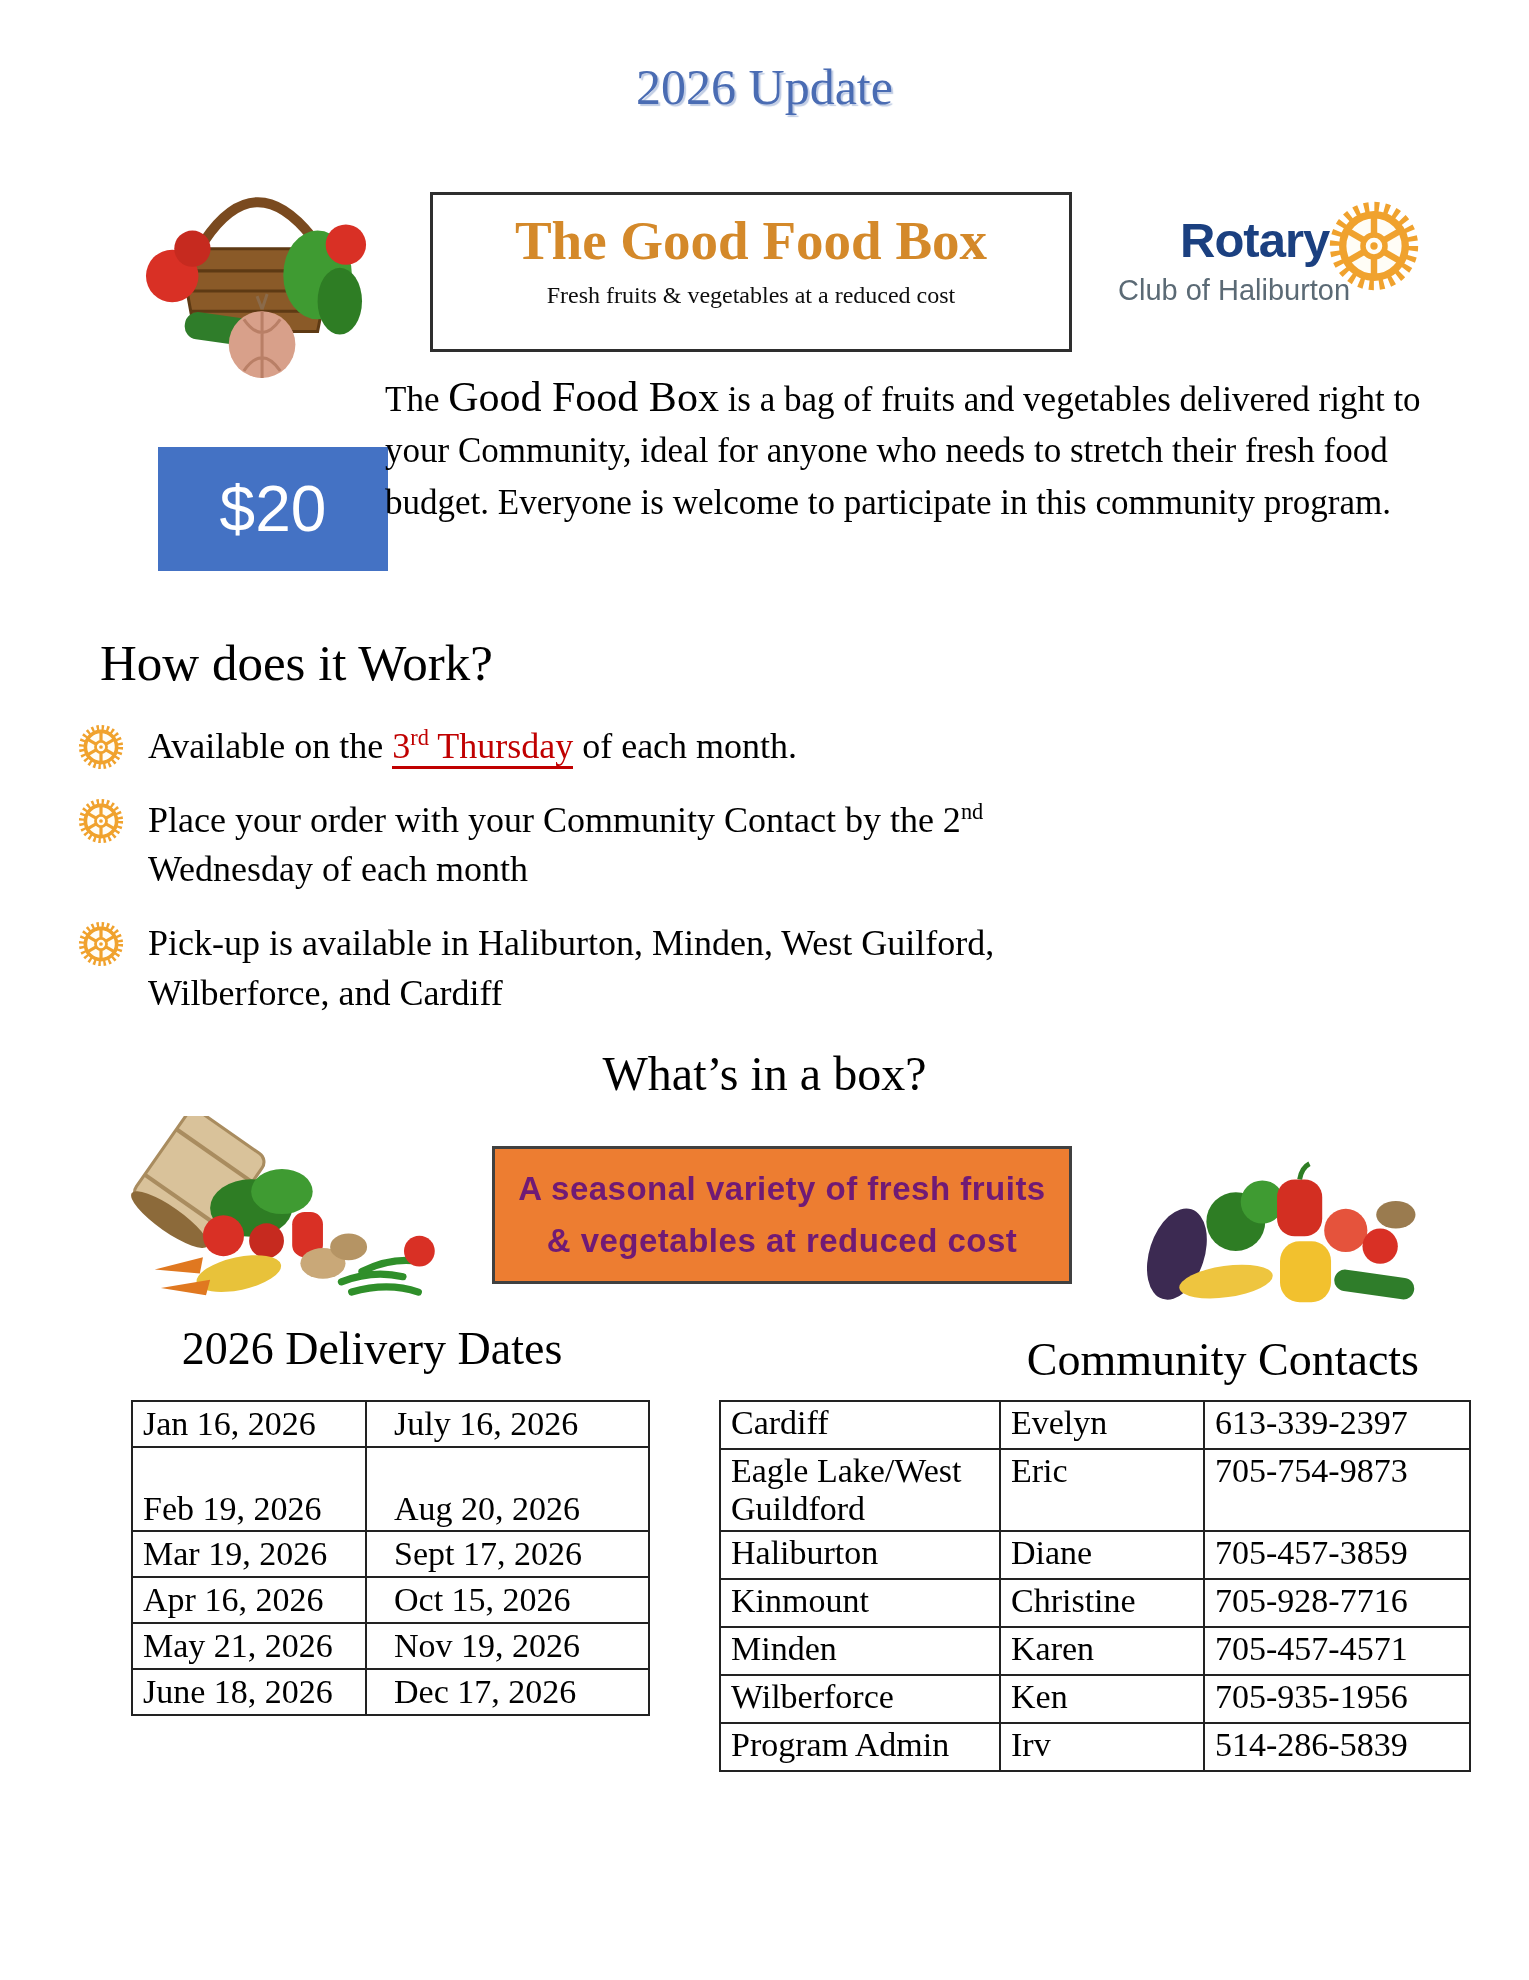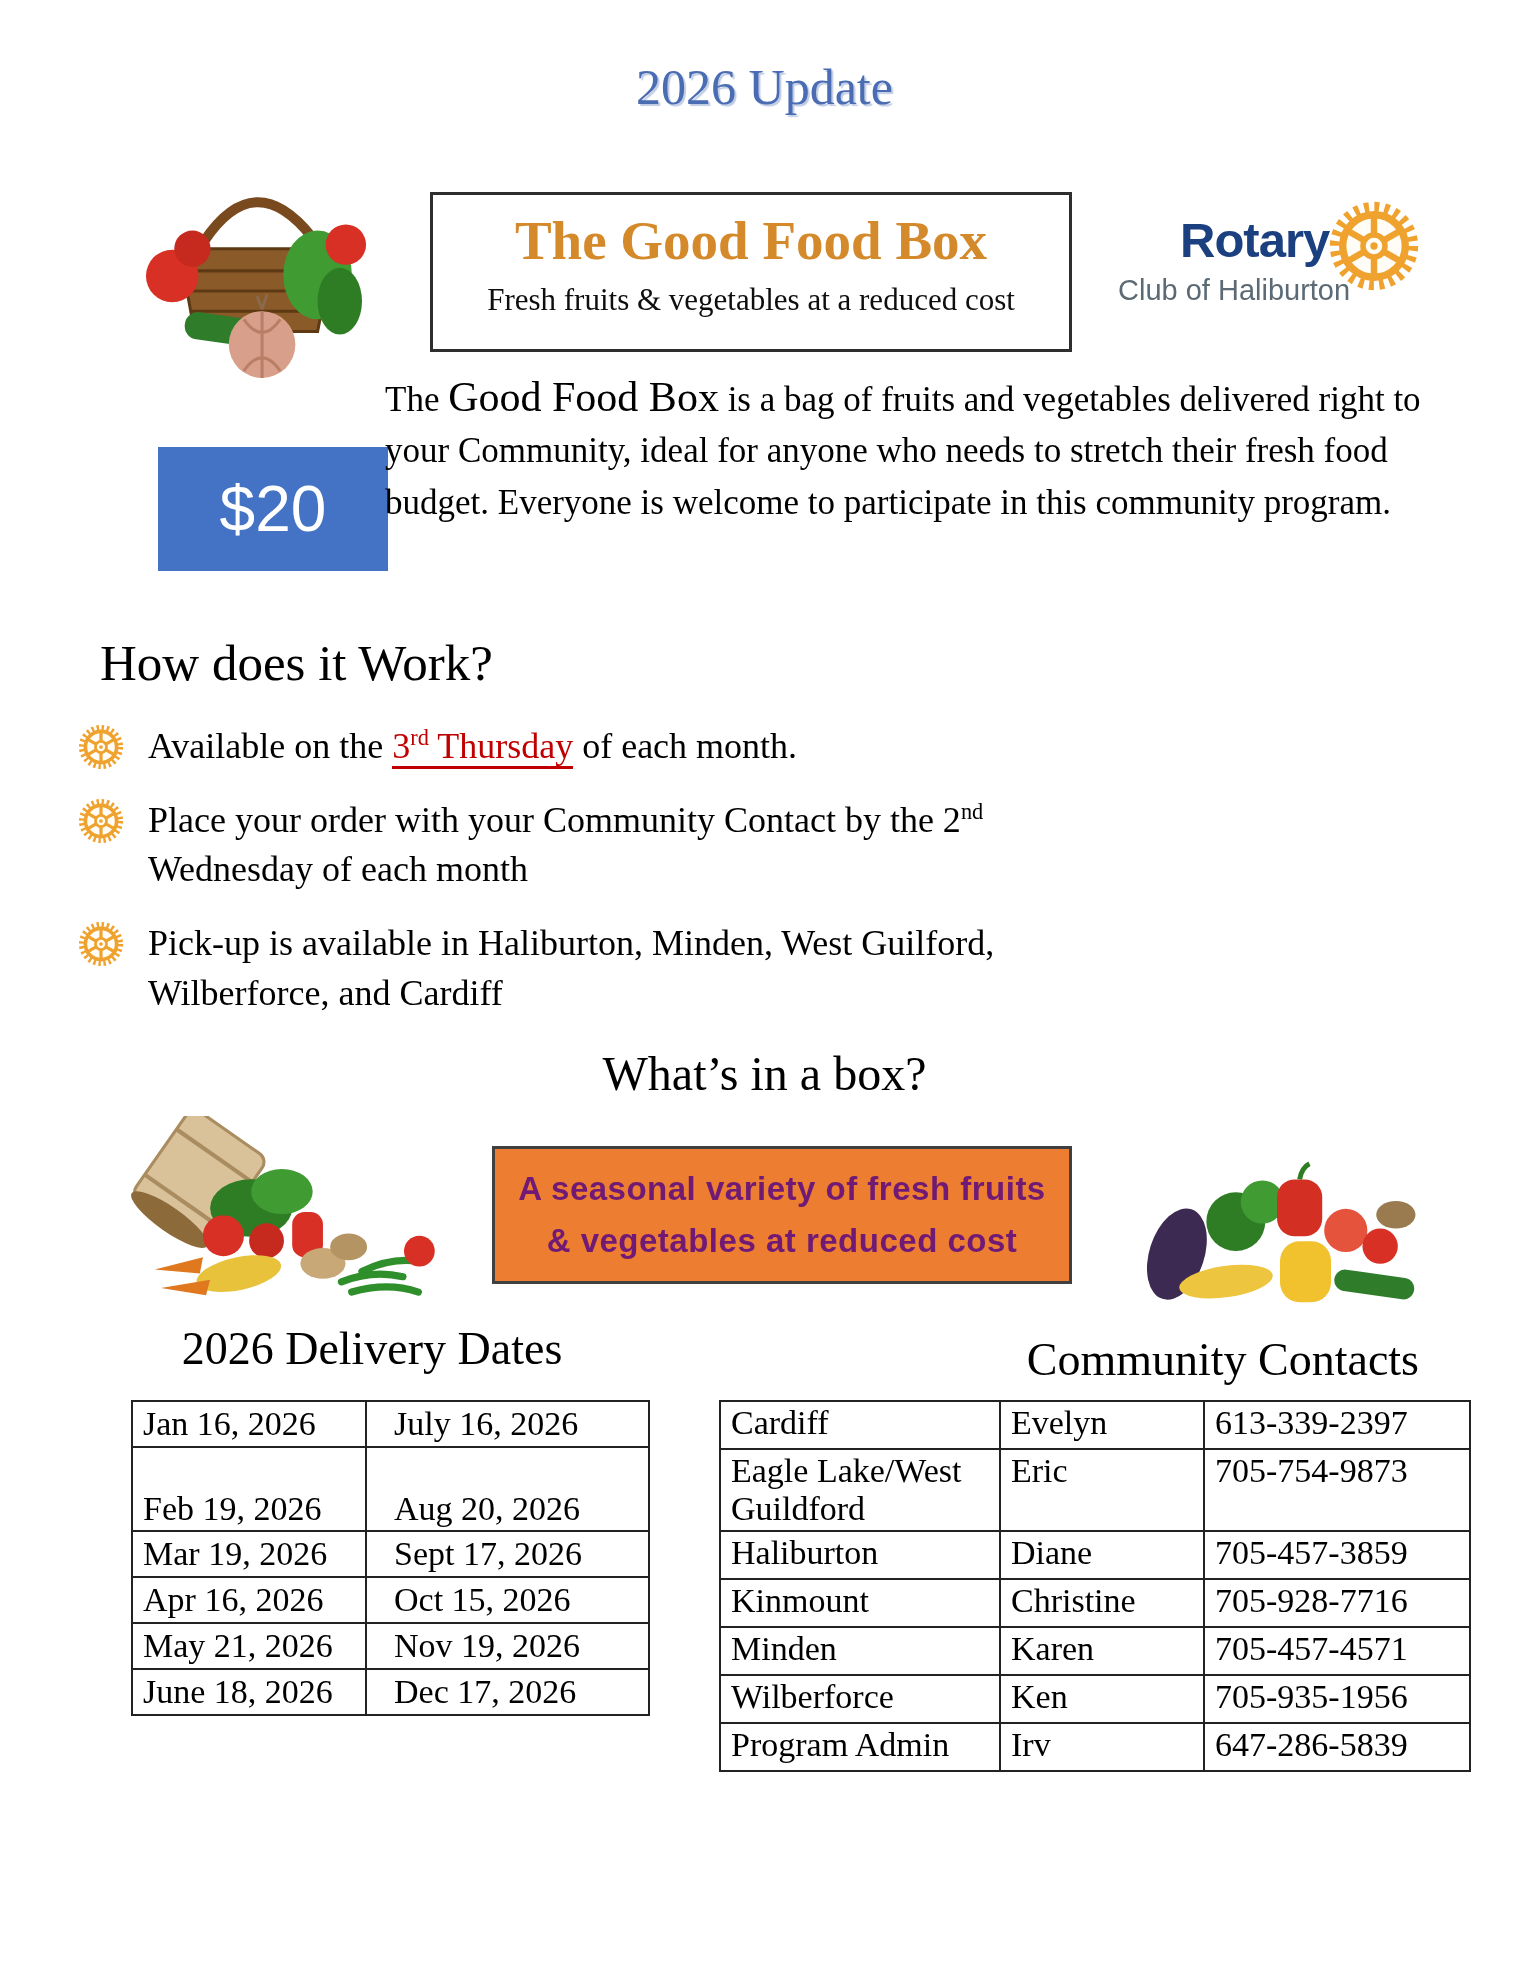--- a/index.html
+++ b/index.html
@@ -14,21 +14,21 @@
     font-size:50px; color:#4a6cb3; text-shadow:2px 2px 1px rgba(74,108,179,.35);
   }
 
   
   .basket-img { position:absolute; left:133px; top:178px; width:244px; height:212px; }
   .title-box {
     position:absolute; left:430px; top:192px; width:642px; height:160px;
     border:3px solid #2e2e2e; text-align:center; background:#fff; box-sizing:border-box;
   }
   .title-box .main { margin-top:14px; font-size:55px; font-weight:bold; color:#d4892a; }
-  .title-box .sub  { margin-top:10px; font-size:31px; color:#0e0e0e; }
+  .title-box .sub  { margin-top:10px; font-size:24px; color:#0e0e0e; }
 
   .rotary { position:absolute; left:1118px; top:200px; width:330px; height:115px; }
   .rotary .name {
     position:absolute; left:62px; top:12px;
     font-family:"Liberation Sans", sans-serif; font-weight:bold; font-size:49px;
     color:#1b4080; letter-spacing:-1px;
   }
   .rotary .wheel-big { position:absolute; left:210px; top:0; width:92px; height:92px; }
   .rotary .club {
     position:absolute; left:0; top:74px;
@@ -276,18 +276,18 @@
           <td class="c2">705-457-4571</td>
         </tr>
     <tr>
           <td class="c0">Wilberforce</td>
           <td class="c1">Ken</td>
           <td class="c2">705-935-1956</td>
         </tr>
     <tr>
           <td class="c0">Program Admin</td>
           <td class="c1">Irv</td>
-          <td class="c2">647-286-5839</td>
+          <td class="c2">514-286-5839</td>
         </tr>
   </tbody>
     </table>
 
 </div>
 
 </body></html>

